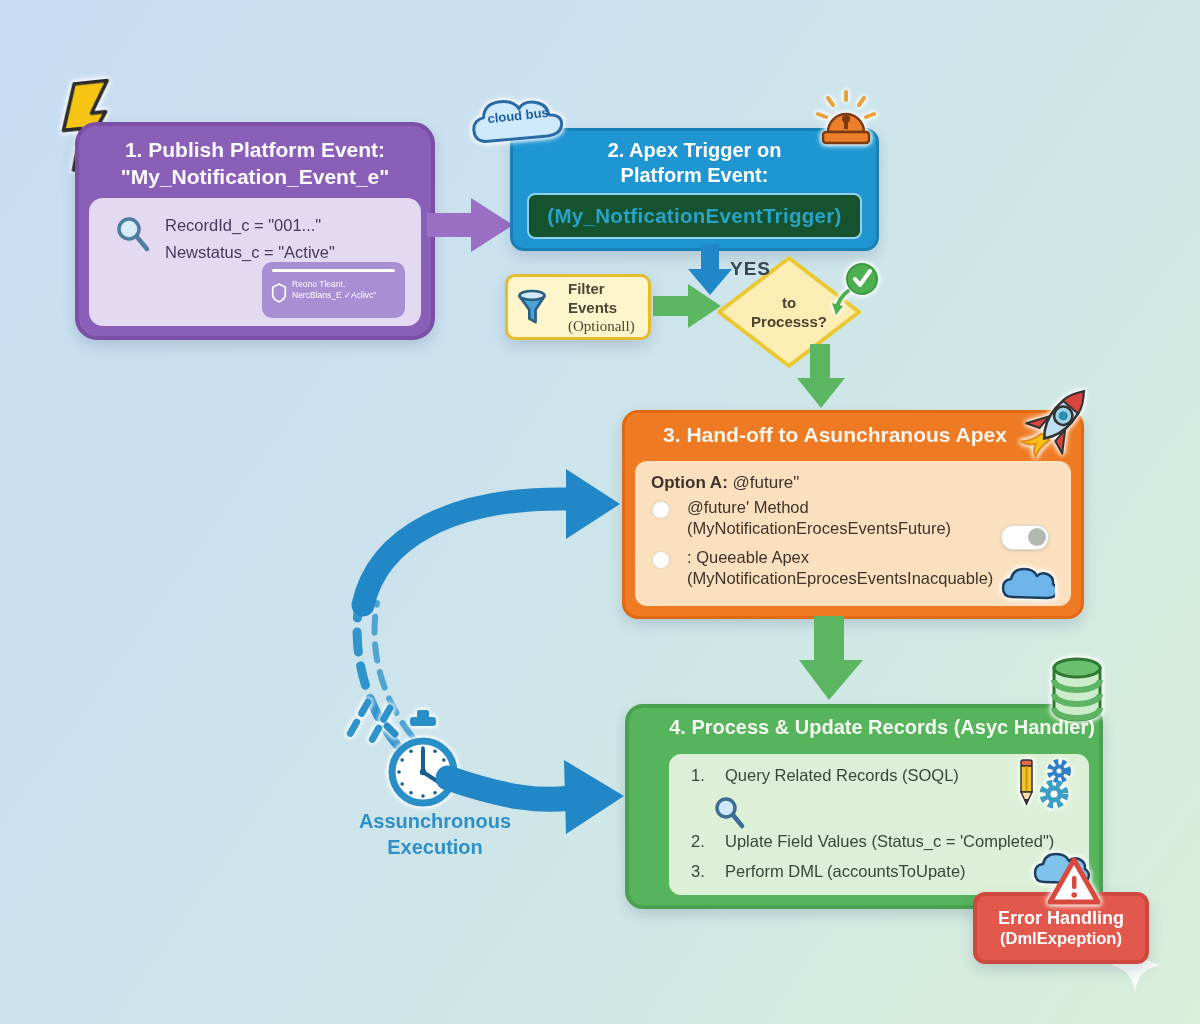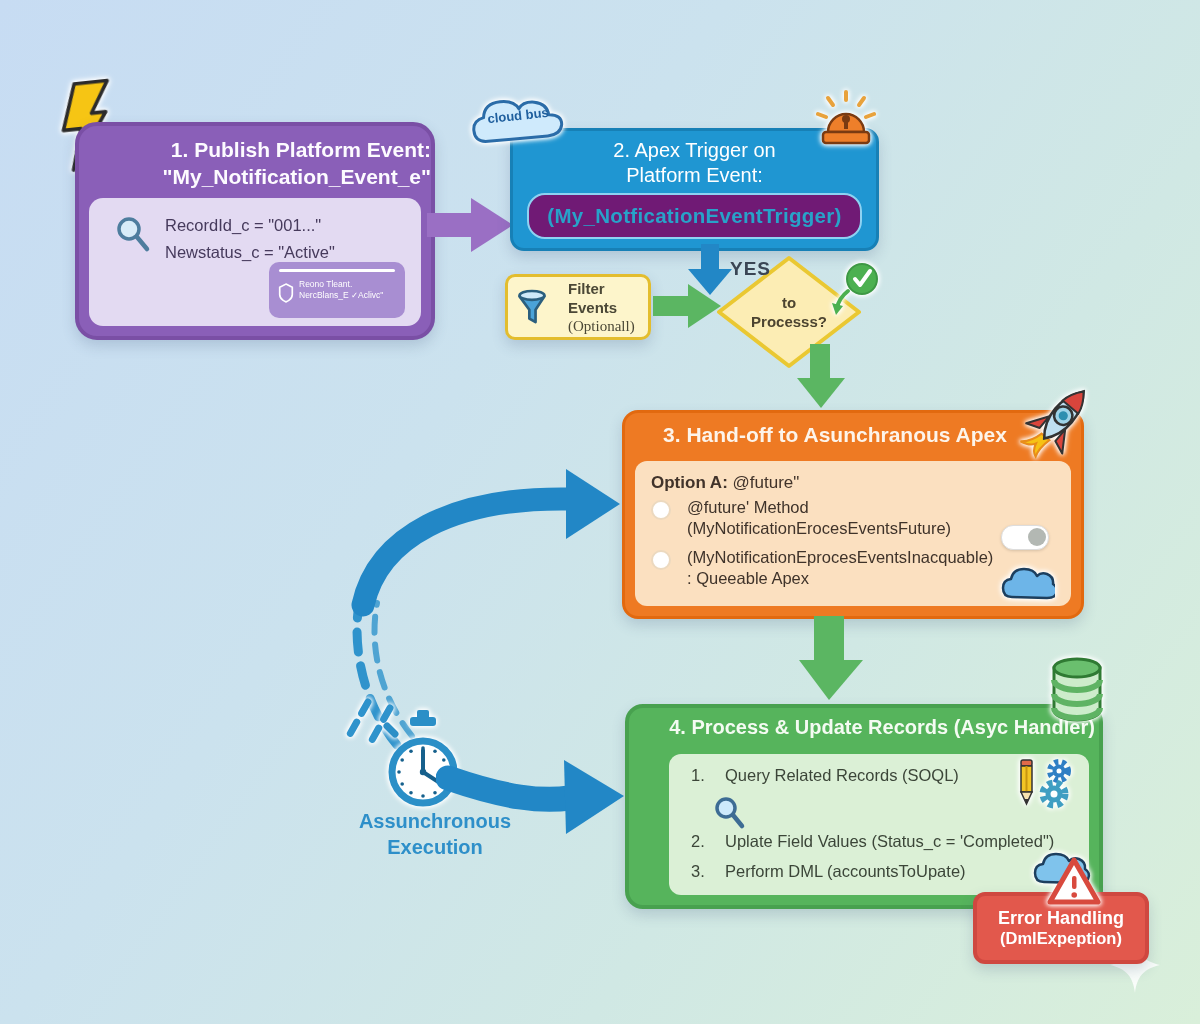--- a/index.html
+++ b/index.html
@@ -5,31 +5,31 @@
   html,body{margin:0;padding:0;}
   .canvas{position:relative;width:1200px;height:1024px;overflow:hidden;
     background:linear-gradient(125deg,#c7dcf3 0%,#cbe2ee 38%,#d0e8e4 68%,#d9efda 100%);
     font-family:"Liberation Sans",sans-serif;}
   .abs{position:absolute;}
   .shadow{box-shadow:0 6px 14px rgba(60,80,120,.20);}
   .sticker{filter:drop-shadow(0 0 2.5px #fff) drop-shadow(0 0 2px #fff);}
 
   
   .publish{left:75px;top:122px;width:352px;height:210px;background:#8a5fb8;border:4px solid #7a4fa5;border-radius:22px;}
-  .publish .title{margin-top:10px;text-align:right;color:#fdfbff;font-weight:bold;font-size:21px;line-height:27px;}
+  .publish .title{margin-top:10px;text-align:center;color:#fdfbff;font-weight:bold;font-size:21px;line-height:27px;}
   .publish .body{position:absolute;left:10px;right:10px;top:72px;bottom:10px;background:#e3daf2;border-radius:14px;}
   .publish .fields{position:absolute;left:76px;top:14px;font-size:16.5px;color:#463a5c;line-height:27px;font-weight:500;}
-  .minibox{position:absolute;right:16px;bottom:8px;width:136px;height:56px;background:#a88ed2;border-radius:10px;}
+  .minibox{position:absolute;right:16px;bottom:8px;width:136px;height:56px;background:#a88ed2;border-radius:10px;padding-left:7px;}
   .minibox .bar{position:absolute;top:7px;left:10px;right:10px;height:3px;background:#fff;border-radius:2px;}
   .minibox .txt{position:absolute;left:30px;top:17px;font-size:8.5px;color:#fff;line-height:11px;}
 
   
   .trigger{left:510px;top:128px;width:363px;height:117px;background:#1f96d2;border:3px solid #1780b6;border-radius:14px;}
-  .trigger .title{margin-top:7px;text-align:center;color:#fff;font-weight:normal;font-size:20px;line-height:25px;}
-  .trigger .code{position:absolute;left:14px;right:14px;top:62px;height:42px;background:#701a75;border:2px solid #8ed2f2;border-radius:18px;
+  .trigger .title{margin-top:7px;text-align:center;color:#fff;font-weight:bold;font-size:20px;line-height:25px;}
+  .trigger .code{position:absolute;left:14px;right:14px;top:62px;height:42px;background:#14532d;border:2px solid #8ed2f2;border-radius:8px;
     display:flex;align-items:center;justify-content:center;color:#28a2c9;font-size:20.5px;font-weight:bold;letter-spacing:.3px;}
 
   
   .filter{left:505px;top:274px;width:146px;height:66px;background:#fdf5cb;border:3px solid #e3bd2e;border-radius:10px;
     display:flex;align-items:center;gap:20px;padding-left:8px;box-sizing:border-box;}
   .filter .txt{font-size:15px;color:#4b4836;line-height:19px;font-weight:bold;}
   .filter .txt .l2{font-weight:normal;font-family:Liberation Serif, serif;}
 
   
   .diamond-wrap{left:713px;top:252px;width:152px;height:120px;}
@@ -191,22 +191,22 @@
           <div>@future' Method</div>
           <div>(MyNotificationErocesEventsFuture)</div>
         </div>
       </div>
       <div class="toggle">
           <span class="knob"></span>
         </div>
       <div class="opt-row" style="top:86px;">
         <span class="radio"></span>
         <div class="lines">
+          <div>:  Queeable Apex</div>
           <div>(MyNotificationEprocesEventsInacquable)</div>
-          <div>:  Queeable Apex</div>
         </div>
       </div>
       <svg class="abs sticker" style="right:16px;bottom:2px;" width="56" height="40" viewBox="0 0 56 40">
         <path d="M13 33 Q4 33 4 24 Q4 16 12 15 Q14 5 25 5 Q35 5 38 12 Q42 8 48 10 Q55 13 54 20 Q60 24 57 30 Q55 34 48 34 Z" fill="#6db5e8" stroke="#1d3f5e" stroke-width="2.5" stroke-linejoin="round"></path>
       </svg>
     </div>
   </div>
 
   <svg class="abs sticker" style="left:1012px;top:376px;" width="92" height="92" viewBox="0 0 90 90">
     <g transform="rotate(40 45 45)">

